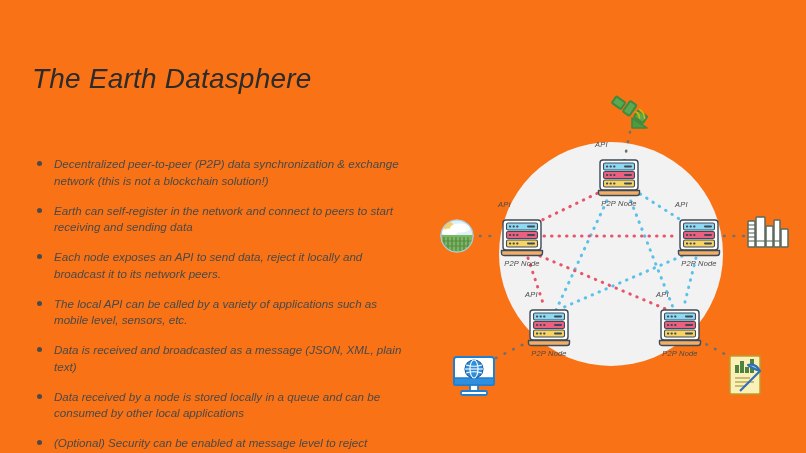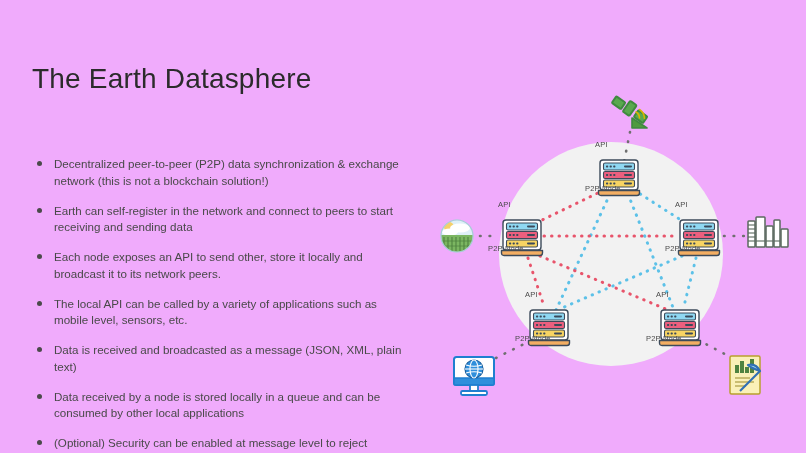--- a/index.html
+++ b/index.html
@@ -11,21 +11,22 @@
     width: 806px;
     height: 453px;
     position: relative;
     overflow: hidden;
     font-family: "Liberation Sans", sans-serif;
     color: #444444;
   }
   .slide {
     position: absolute;
     inset: 0;
-    background: #f0abfc;
+    background: #f97316;
+    font-style: italic;
   }
   
   .slide-title {
     position: absolute;
     left: 32px;
     top: 44px;
     font-size: 28px;
     font-weight: normal;
     letter-spacing: 0.2px;
     color: #2b2b2b;
@@ -78,23 +79,23 @@
     top: -36px;
     width: 48px;
     text-align: left;
     font-size: 7.5px;
     color: #4a4a4a;
     letter-spacing: 0.2px;
   }
   .node-label {
     position: absolute;
     left: -34px;
-    top: 8px;
+    top: 23px;
     width: 68px;
-    text-align: left;
+    text-align: center;
     font-size: 7.5px;
     color: #4a4a4a;
     letter-spacing: 0.2px;
     white-space: nowrap;
   }
 </style>
 </head>
 <body>
 
 <div class="slide">
@@ -105,21 +106,21 @@
     <div class="bullet">
       <span class="dot"></span>
       <span>Decentralized peer-to-peer (P2P) data synchronization &amp; exchange network (this is not a blockchain solution!)</span>
     </div>
     <div class="bullet">
       <span class="dot"></span>
       <span>Earth can self-register in the network and connect to peers to start receiving and sending data</span>
     </div>
     <div class="bullet">
       <span class="dot"></span>
-      <span>Each node exposes an API to send other, store it locally and broadcast it to its network peers.</span>
+      <span>Each node exposes an API to send data, reject it locally and broadcast it to its network peers.</span>
     </div>
     <div class="bullet">
       <span class="dot"></span>
       <span>The local API can be called by a variety of applications such as mobile level, sensors, etc.</span>
     </div>
     <div class="bullet">
       <span class="dot"></span>
       <span>Data is received and broadcasted as a message (JSON, XML, plain text)</span>
     </div>
     <div class="bullet">

